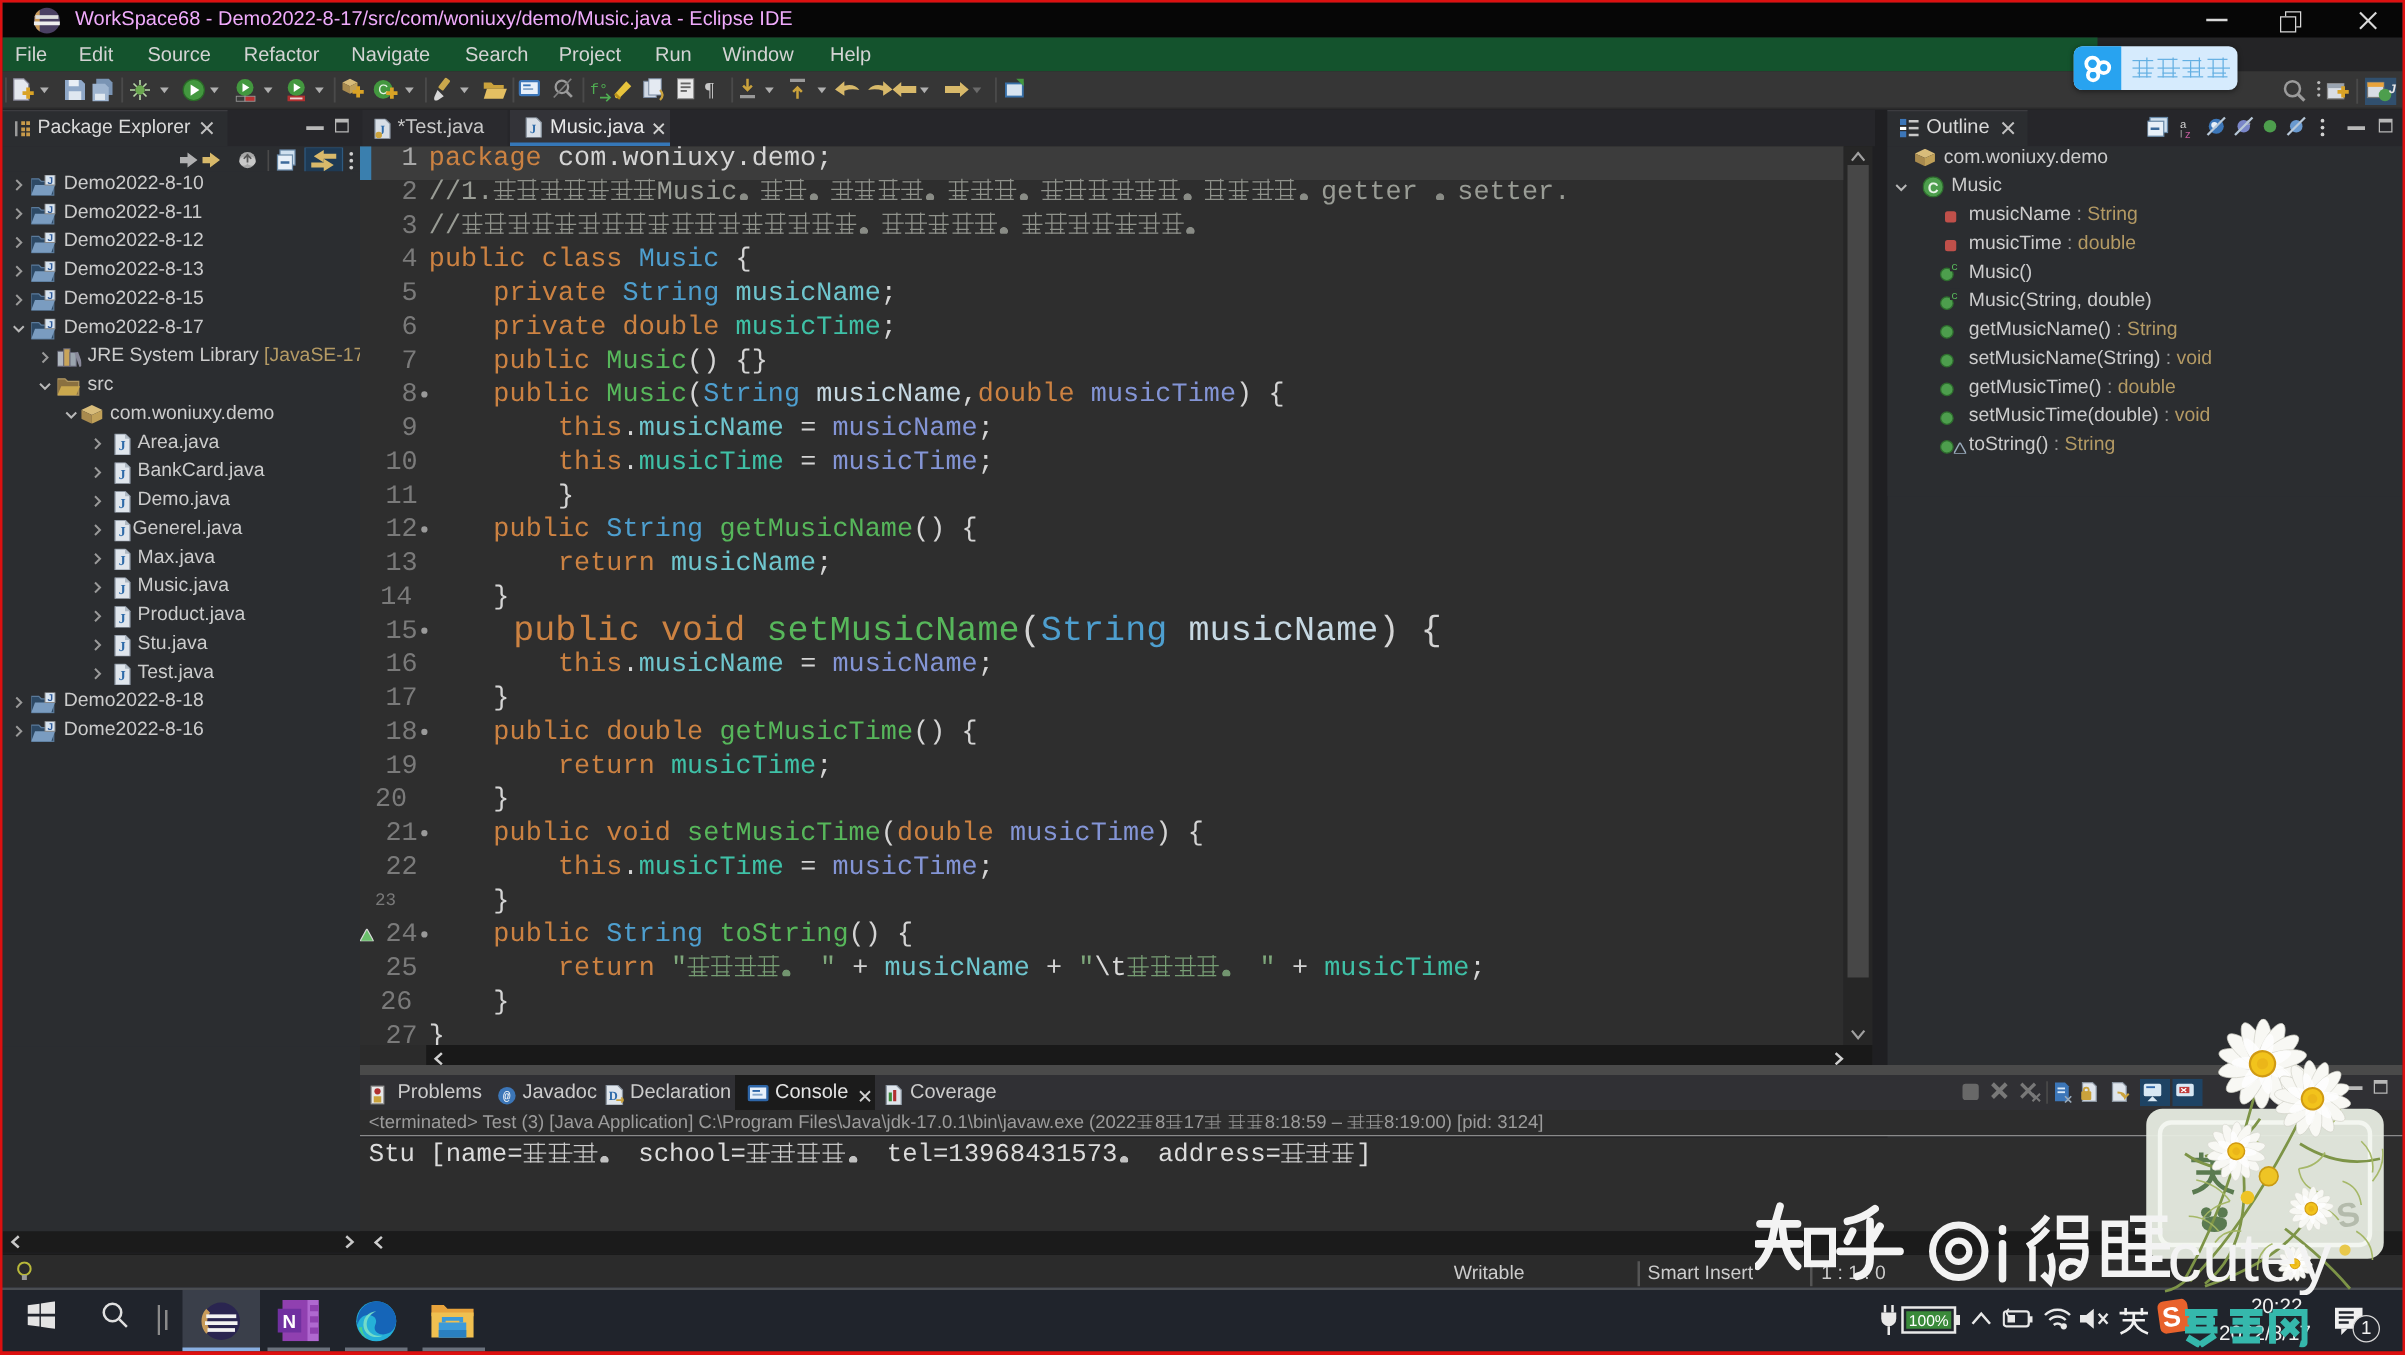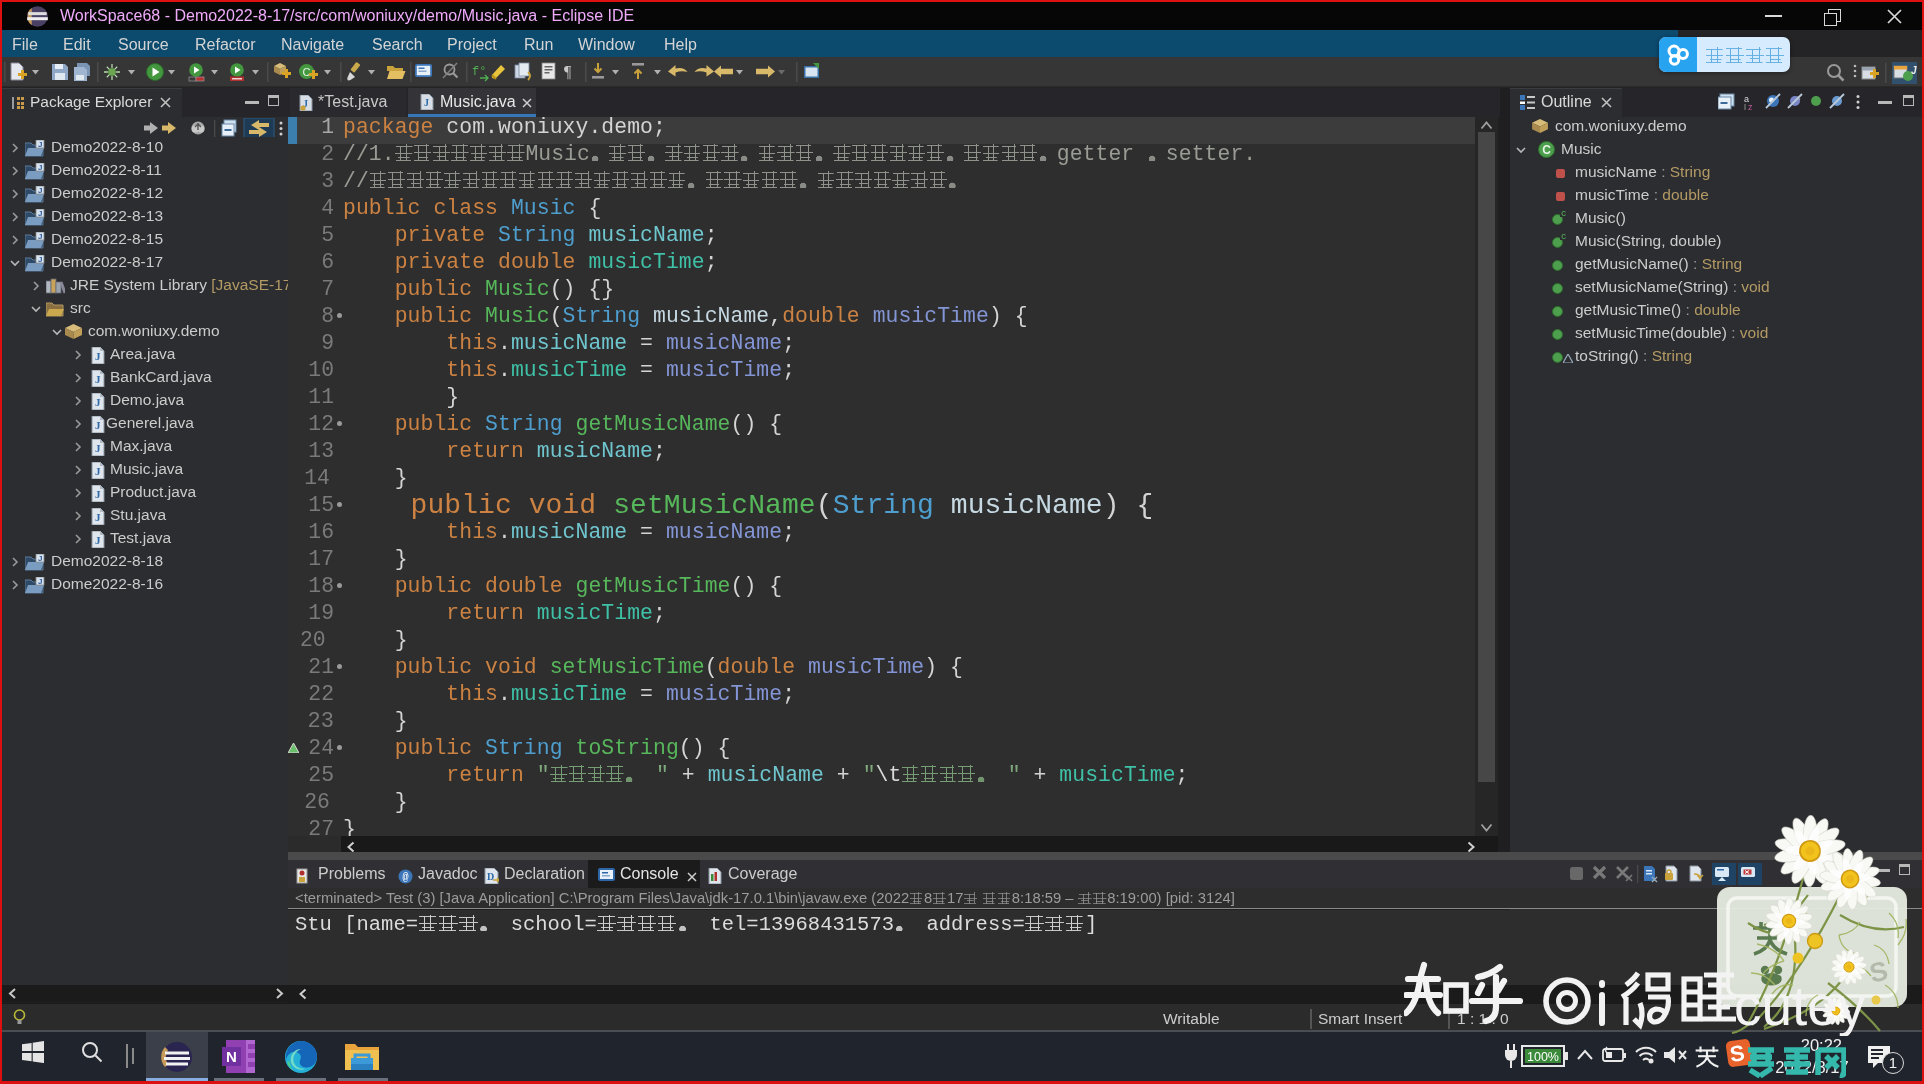--- a/index.html
+++ b/index.html
@@ -38,21 +38,21 @@
  </svg>
  <div class="abs" style="left:58px;top:5px;font-size:16px;color:#f0abfc">WorkSpace68 - Demo2022-8-17/src/com/woniuxy/demo/Music.java - Eclipse IDE</div>
  <div class="abs" style="left:1763px;top:13px;width:17px;height:2px;background:#d8d8d8"></div>
  <div class="abs" style="left:1826px;top:7px;width:13px;height:13px;border:1.6px solid #d8d8d8;background:#060606"></div>
  <div class="abs" style="left:1822px;top:11px;width:13px;height:13px;border:1.6px solid #d8d8d8;background:#060606"></div>
  <svg class="abs" style="left:1884px;top:6px" width="17" height="17" viewBox="0 0 17 17">
         <path d="M2 2 L15 15 M15 2 L2 15" stroke="#d8d8d8" stroke-width="1.7"></path>
       </svg>
 </div>
 
-<div class="abs" style="left:2px;top:30px;width:1676px;height:27px;background:#0c4a6e">
+<div class="abs" style="left:2px;top:30px;width:1676px;height:27px;background:#14532d">
       <div class="abs" style="left:10px;top:6px;font-size:16px;color:#d4d4d4">File</div>
       <div class="abs" style="left:61px;top:6px;font-size:16px;color:#d4d4d4">Edit</div>
       <div class="abs" style="left:116px;top:6px;font-size:16px;color:#d4d4d4">Source</div>
       <div class="abs" style="left:193px;top:6px;font-size:16px;color:#d4d4d4">Refactor</div>
       <div class="abs" style="left:279px;top:6px;font-size:16px;color:#d4d4d4">Navigate</div>
       <div class="abs" style="left:370px;top:6px;font-size:16px;color:#d4d4d4">Search</div>
       <div class="abs" style="left:445px;top:6px;font-size:16px;color:#d4d4d4">Project</div>
       <div class="abs" style="left:522px;top:6px;font-size:16px;color:#d4d4d4">Run</div>
       <div class="abs" style="left:576px;top:6px;font-size:16px;color:#d4d4d4">Window</div>
       <div class="abs" style="left:662px;top:6px;font-size:16px;color:#d4d4d4">Help</div>
@@ -549,21 +549,21 @@
       <div class="abs mono" style="left:55px;top:456.0px;font-size:21.4px;line-height:27px;letter-spacing:0.08px;color:#d4d4d4;white-space:pre">    <span class="k">public</span> <span class="k">double</span> <span class="m">getMusicTime</span>() {</div>
       <div class="abs mono" style="left:12px;top:483.0px;width:34px;font-size:21.4px;line-height:27px;color:#7a7a7a;text-align:right">19</div>
       <div class="abs mono" style="left:55px;top:483.0px;font-size:21.4px;line-height:27px;letter-spacing:0.08px;color:#d4d4d4;white-space:pre">        <span class="k">return</span> <span class="fT">musicTime</span>;</div>
       <div class="abs mono" style="left:12px;top:510.0px;width:34px;font-size:21.4px;line-height:27px;color:#7a7a7a;">20</div>
       <div class="abs mono" style="left:55px;top:510.0px;font-size:21.4px;line-height:27px;letter-spacing:0.08px;color:#d4d4d4;white-space:pre">    }</div>
       <div class="abs mono" style="left:12px;top:537.0px;width:34px;font-size:21.4px;line-height:27px;color:#7a7a7a;text-align:right">21</div>
       <div class="abs" style="left:49px;top:547.0px;width:5px;height:5px;border-radius:50%;background:#9a9a9a"></div>
       <div class="abs mono" style="left:55px;top:537.0px;font-size:21.4px;line-height:27px;letter-spacing:0.08px;color:#d4d4d4;white-space:pre">    <span class="k">public</span> <span class="k">void</span> <span class="m">setMusicTime</span>(<span class="k">double</span> <span class="pv">musicTime</span>) {</div>
       <div class="abs mono" style="left:12px;top:564.0px;width:34px;font-size:21.4px;line-height:27px;color:#7a7a7a;text-align:right">22</div>
       <div class="abs mono" style="left:55px;top:564.0px;font-size:21.4px;line-height:27px;letter-spacing:0.08px;color:#d4d4d4;white-space:pre">        <span class="k">this</span>.<span class="fT">musicTime</span> = <span class="pv">musicTime</span>;</div>
-      <div class="abs mono" style="left:12px;top:591.0px;width:34px;font-size:22px;line-height:27px;color:#7a7a7a;text-align:right">23</div>
+      <div class="abs mono" style="left:12px;top:591.0px;width:34px;font-size:14px;line-height:27px;color:#7a7a7a;text-align:left">23</div>
       <div class="abs mono" style="left:55px;top:591.0px;font-size:21.4px;line-height:27px;letter-spacing:0.08px;color:#d4d4d4;white-space:pre">    }</div>
       <div class="abs mono" style="left:12px;top:618.0px;width:34px;font-size:21.4px;line-height:27px;color:#7a7a7a;text-align:right">24</div>
       <div class="abs" style="left:49px;top:628.0px;width:5px;height:5px;border-radius:50%;background:#9a9a9a"></div>
       <svg class="abs" style="left:0px;top:626.0px" width="11" height="10" viewBox="0 0 11 10">
         <path d="M5.5 0 L11 10 L0 10 Z" fill="#6abf6a" stroke="#d8d8d8" stroke-width="1"></path>
       </svg>
       <div class="abs mono" style="left:55px;top:618.0px;font-size:21.4px;line-height:27px;letter-spacing:0.08px;color:#d4d4d4;white-space:pre">    <span class="k">public</span> <span class="t">String</span> <span class="m">toString</span>() {</div>
       <div class="abs mono" style="left:12px;top:645.0px;width:34px;font-size:21.4px;line-height:27px;color:#7a7a7a;text-align:right">25</div>
       <div class="abs mono" style="left:55px;top:645.0px;font-size:21.4px;line-height:27px;letter-spacing:0.08px;color:#d4d4d4;white-space:pre">        <span class="k">return</span> <span class="s">"<i class="g"></i><i class="g"></i><i class="g"></i><i class="g"></i><i class="gp"></i> "</span> + <span class="fN">musicName</span> + <span class="s">"<span class="e">\t</span><i class="g"></i><i class="g"></i><i class="g"></i><i class="g"></i><i class="gp"></i> "</span> + <span class="fT">musicTime</span>;</div>
       <div class="abs mono" style="left:12px;top:672.0px;width:34px;font-size:21.4px;line-height:27px;color:#7a7a7a;text-align:center">26</div>

